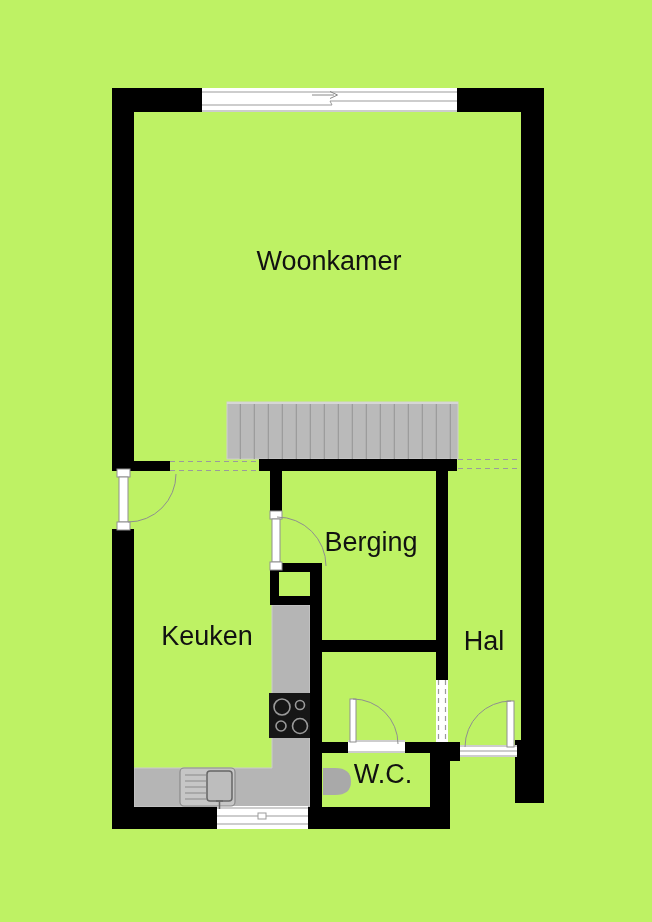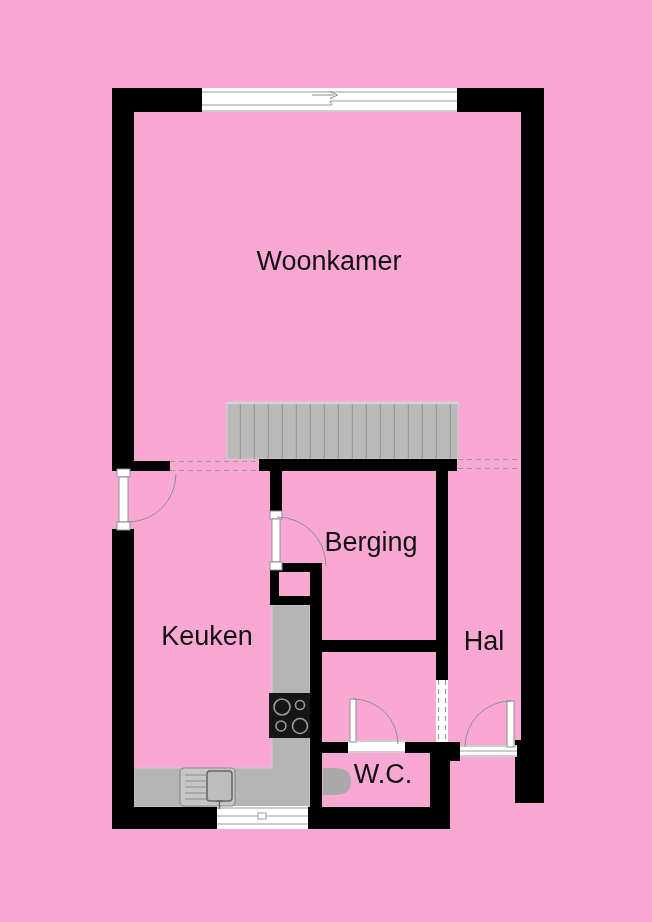--- a/index.html
+++ b/index.html
@@ -1,16 +1,16 @@
 <!DOCTYPE html>
 <html><head>
 <meta charset="utf-8">
 <style>
   html,body{margin:0;padding:0;background:#ffffff;}
-  .stage{position:relative;width:652px;height:922px;background:#f9a8d4;overflow:hidden;}
+  .stage{position:relative;width:652px;height:922px;background:#bef264;overflow:hidden;}
   svg{display:block;}
   .room-label{font-family:"Liberation Sans", sans-serif;font-size:27px;fill:#111111;}
   .hairline{stroke:#9b9b9b;stroke-width:1;fill:none;}
   .dashline{stroke:#9b9b9b;stroke-width:1.2;fill:none;stroke-dasharray:5 4;}
   .doorarc{stroke:#8f8f8f;stroke-width:1;fill:none;}
   .leaf{fill:#ffffff;stroke:#8f8f8f;stroke-width:1;}
   .fixline{stroke:#8a8a8a;stroke-width:1;fill:none;}
 </style>
 </head>
 <body>

